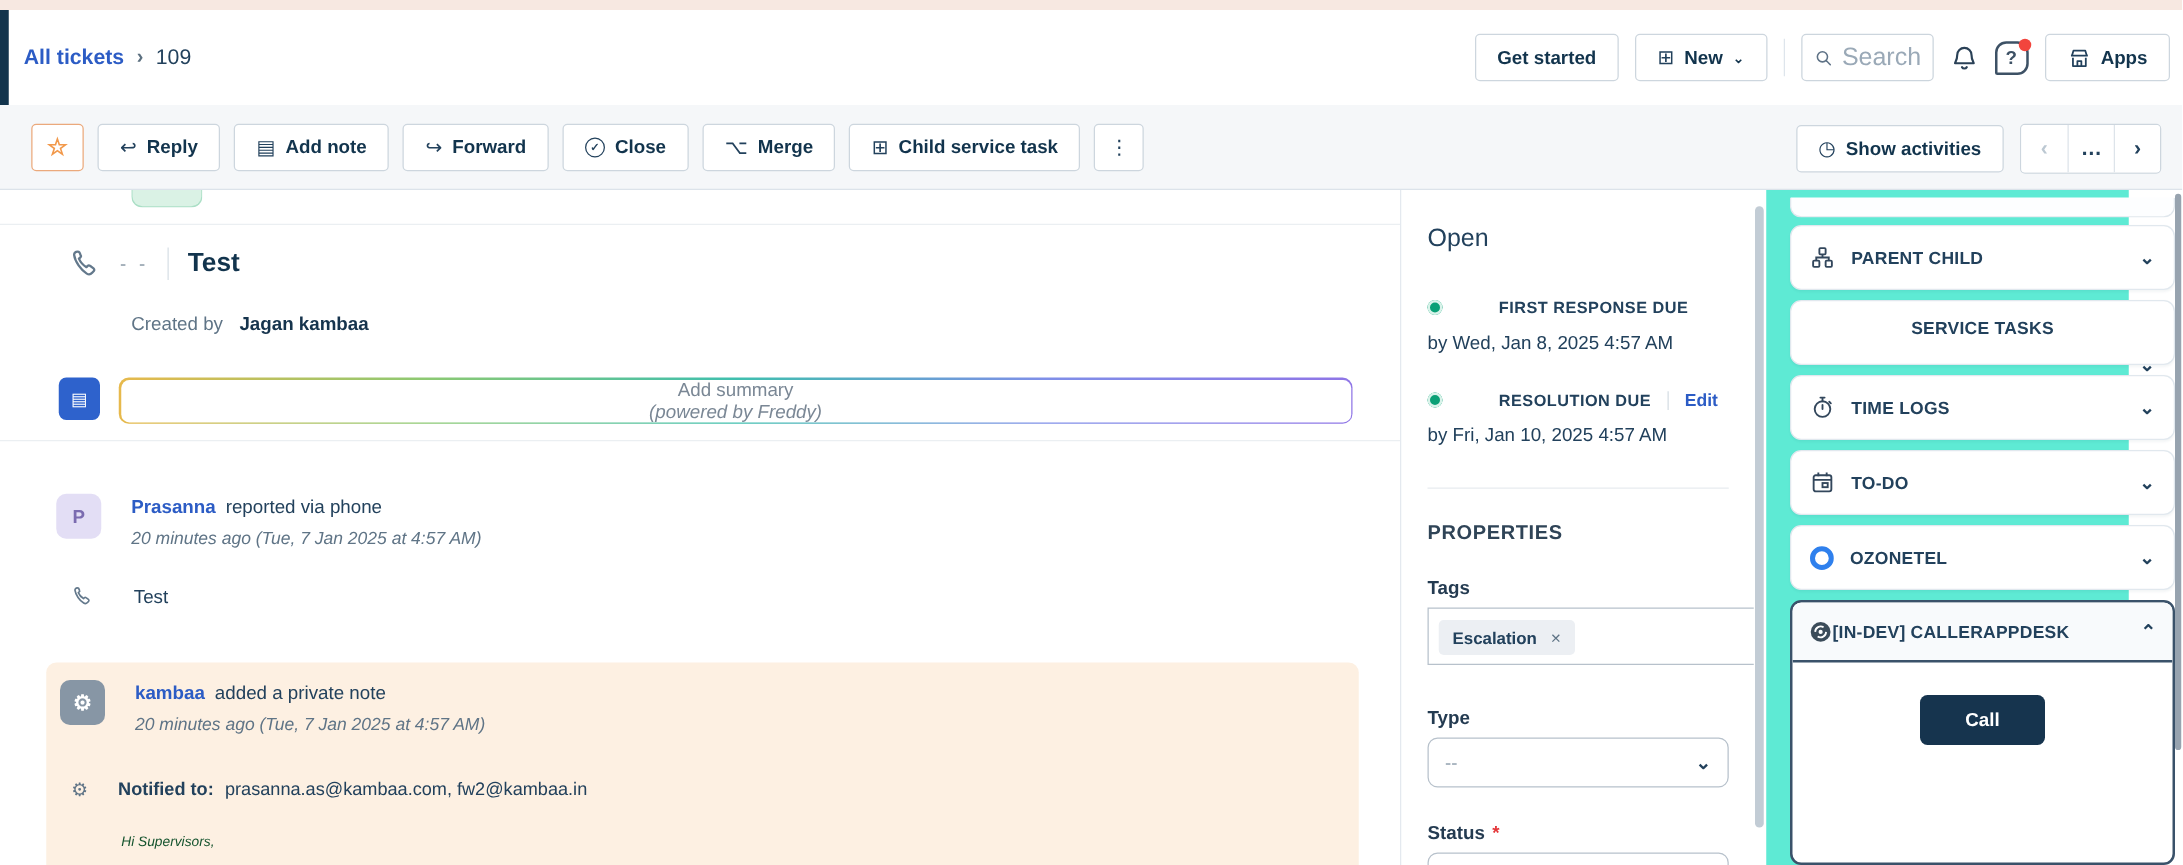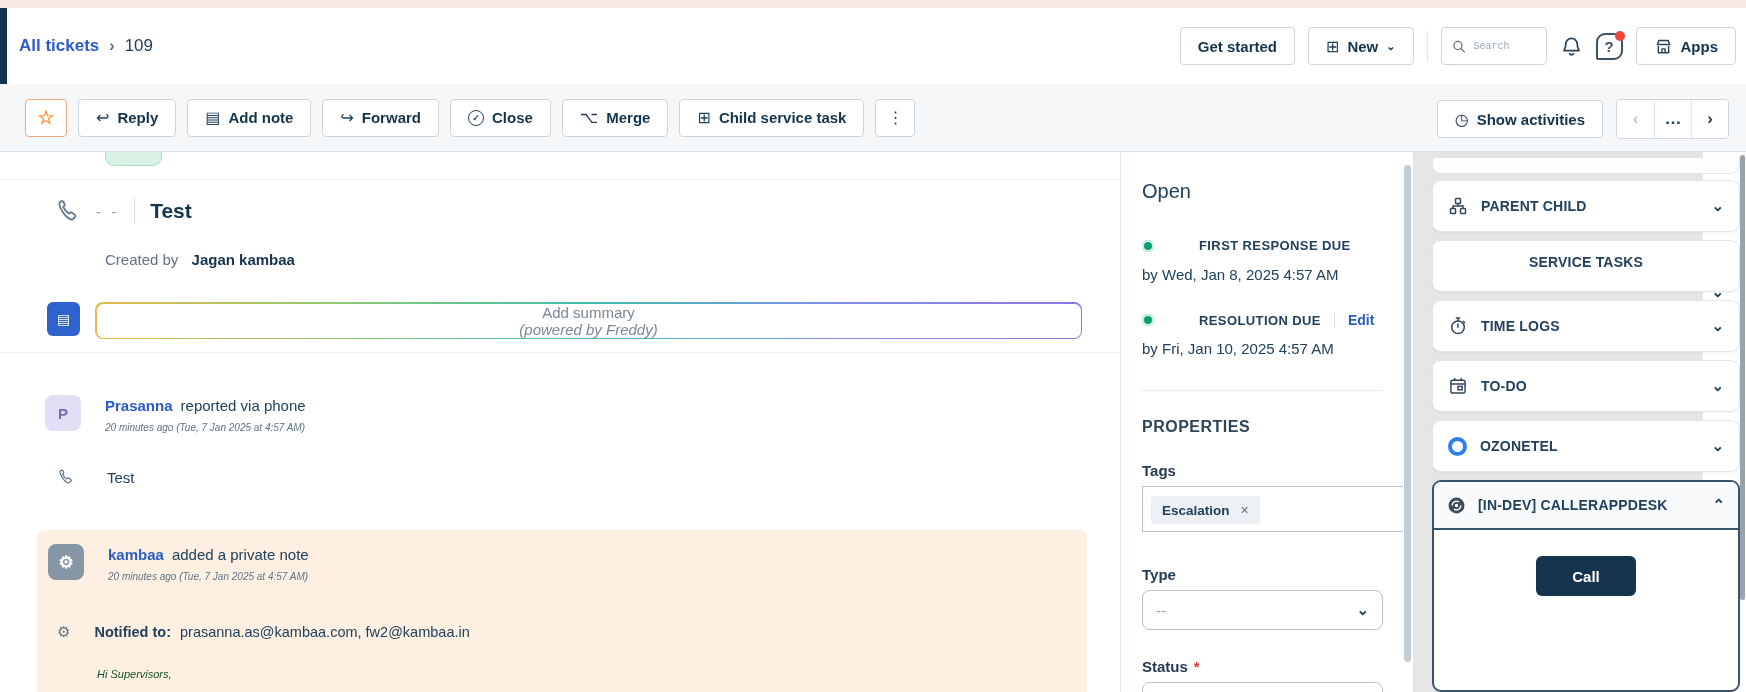--- a/index.html
+++ b/index.html
@@ -12,21 +12,21 @@
   .topbar { position:absolute; left:0; top:8px; width:1746px; height:76px; background:#fff; display:flex; align-items:center; padding-left:19px; }
   .breadcrumb { display:flex; align-items:center; gap:10px; font-size:17px; }
   .bc-parent { color:#2c5cc5; font-weight:600; cursor:pointer; }
   .bc-sep { color:#5c7080; font-size:16px; font-weight:700; }
   .bc-current { color:#22415c; font-weight:500; }
   .topbar-right { position:absolute; right:10px; top:0; height:76px; display:flex; align-items:center; gap:13px; }
   .btn { display:inline-flex; align-items:center; justify-content:center; gap:8px; height:38px; background:#fff;
          border:1px solid #cdd6de; border-radius:4px; font-size:15px; font-weight:700; color:#12344d; cursor:pointer; padding:0 17px; }
   .vdiv { width:1px; height:30px; background:#dee5ec; }
   .searchbox { display:flex; align-items:center; gap:8px; width:106px; height:38px; border:1px solid #ccd5dd; border-radius:4px; padding:0 10px; background:#fff; }
-  .searchbox input { border:none; outline:none; width:62px; font-size:10px; font-family:Liberation Mono, monospace; color:#7f1d1d; background:transparent; }
+  .searchbox input { border:none; outline:none; width:62px; font-size:20px; font-family:Liberation Sans, sans-serif; color:#7f1d1d; background:transparent; }
   .searchbox input::placeholder { color:#9aa9b7; }
   .icon-btn { background:none; border:none; cursor:pointer; display:flex; align-items:center; }
   .help-box { position:relative; width:27px; height:27px; border:2px solid #3d5165; border-radius:9px 9px 9px 2px; display:flex; align-items:center; justify-content:center; font-size:15px; font-weight:700; color:#3d5165; }
   .help-dot { position:absolute; right:-4px; top:-4px; width:10px; height:10px; border-radius:50%; background:#f2453d; }
 
   
   .toolbar { position:absolute; left:0; top:84px; width:1746px; height:68px; background:#f5f7f9; border-bottom:1px solid #dce3ea;
              display:flex; align-items:center; padding-left:25px; gap:11px; }
   .tbtn { height:38px; }
   .star-btn { width:42px; padding:0; border-color:#eba97c; }
@@ -57,21 +57,21 @@
            background:linear-gradient(90deg,#e7b94c,#8cc973,#3fbfae,#7f8fe8,#8f75e6); }
   .summary-input { width:100%; height:100%; background:#fff; border-radius:6.5px; display:flex; align-items:center; padding:0 14px; font-size:15px; color:#7a8795; cursor:text;flex-direction:column; }
   .summary-ital { font-style:italic; }
   .avatar { width:36px; height:36px; border-radius:8px; display:flex; align-items:center; justify-content:center; font-size:15px; font-weight:700; }
   .avatar-p { background:#e3def5; color:#7b6bb0; }
   .avatar-gear { background:#8796a5; color:#fff; font-size:17px; }
   .reply-item { position:absolute; left:45px; top:243px; display:flex; gap:24px; }
   .meta-line1 { font-size:15px; display:flex; gap:8px; align-items:baseline; padding-top:2px; }
   .author-link { color:#2c5cc5; font-weight:700; cursor:pointer; }
   .meta-action { color:#22415c; }
-  .meta-time { font-size:10px; font-style:italic; color:#5f7486; margin-top:8px; }
+  .meta-time { font-size:14px; font-style:italic; color:#5f7486; margin-top:8px; }
   .reply-body { position:absolute; left:57px; top:316px; display:flex; align-items:center; gap:32px; font-size:15px; color:#22415c; }
   .note { position:absolute; left:37px; top:378px; width:1050px; height:162px; background:#fdf0e2; border-radius:8px 8px 0 0; }
   .note-head { position:absolute; left:11px; top:14px; display:flex; gap:24px; }
   .note-notified { position:absolute; left:20px; top:93px; display:flex; align-items:center; gap:24px; font-size:14.5px; color:#22415c; }
   .gear-sm { color:#5f7486; font-size:15px; }
   .notified-label { font-weight:700; margin-right:5px; }
   .note-body { position:absolute; left:60px; top:138px; font-size:11px; color:#14532d;font-style:italic; }
 
   
   .props { position:absolute; left:1122px; top:152px; width:281px; height:540px; background:#fff; overflow:hidden; }
@@ -96,29 +96,29 @@
   .type-label { position:absolute; left:20px; top:414px; }
   .select-box { position:absolute; left:20px; top:438px; width:241px; height:40px; border:1px solid #b7c1cb; border-radius:8px; background:#fff; display:flex; align-items:center; padding:0 13px; font-size:15px; color:#93a2b0; cursor:pointer; }
   .select-chev { margin-left:auto; color:#22415c; font-size:15px; font-weight:700; }
   .status-label { position:absolute; left:20px; top:506px; display:flex; gap:6px; }
   .req { color:#e43538; font-weight:700; font-size:15px; }
   .status-box { position:absolute; left:20px; top:530px; width:241px; height:40px; border:1px solid #b7c1cb; border-radius:8px; background:#fff; cursor:pointer; }
 
   .inner-sb-thumb { position:absolute; left:1404px; top:165px; width:7px; height:497px; background:#c2ccd5; border-radius:4px; }
 
   
-  .sidebar { position:absolute; left:1413px; top:152px; width:290px; height:540px; background:#e5e5e5; }
+  .sidebar { position:absolute; left:1413px; top:152px; width:290px; height:540px; background:#5eead4; }
   .stub-card { position:absolute; left:19px; top:6px; width:308px; height:16px; background:#fdfeff; border:1px solid #e0e7ed; border-top:none; border-radius:0 0 9px 9px; }
   .wcard { position:absolute; left:19px; width:308px; height:52px; background:#fff; border:1px solid #e1e8ee; border-radius:9px;
            display:flex; align-items:center; padding:0 15px; gap:13px; cursor:pointer; box-shadow:0 1px 2px rgba(18,52,77,.05); }
   .wlabel { font-size:14px; font-weight:700; color:#22415c; letter-spacing:.2px; }
   .wchev { margin-left:auto; color:#22415c; font-size:15px; font-weight:700; }
   .ozonetel-ring { width:19px; height:19px; border-radius:50%; border:4.5px solid #2f80ed; background:#fff; }
   .xcard { position:absolute; left:19px; top:328px; width:308px; height:212px; background:#fff; border:2px solid #3a526a; border-radius:9px; overflow:hidden; }
-  .xcard-head { height:48px; display:flex; align-items:center; padding:0 13px; gap:12px; background:#f8fafc; border-bottom:2px solid #3a526a; cursor:pointer; }
+  .xcard-head { height:48px; display:flex; align-items:center; padding:0 13px; background:#f8fafc; border-bottom:2px solid #3a526a; cursor:pointer; }
   .xcard-body { display:flex; justify-content:center; padding-top:26px; }
   .call-btn { width:100px; height:40px; background:#16344e; color:#fff; border:none; border-radius:6px; font-size:15px; font-weight:700; font-family:"Liberation Sans",sans-serif; cursor:pointer; }
   .outer-sb-thumb { position:absolute; left:1740px; top:155px; width:5px; height:445px; background:#97a3af; border-radius:3px; }
 </style>
 </head>
 <body>
 
 <div id="stage">
 
   <div class="top-strip"></div>

